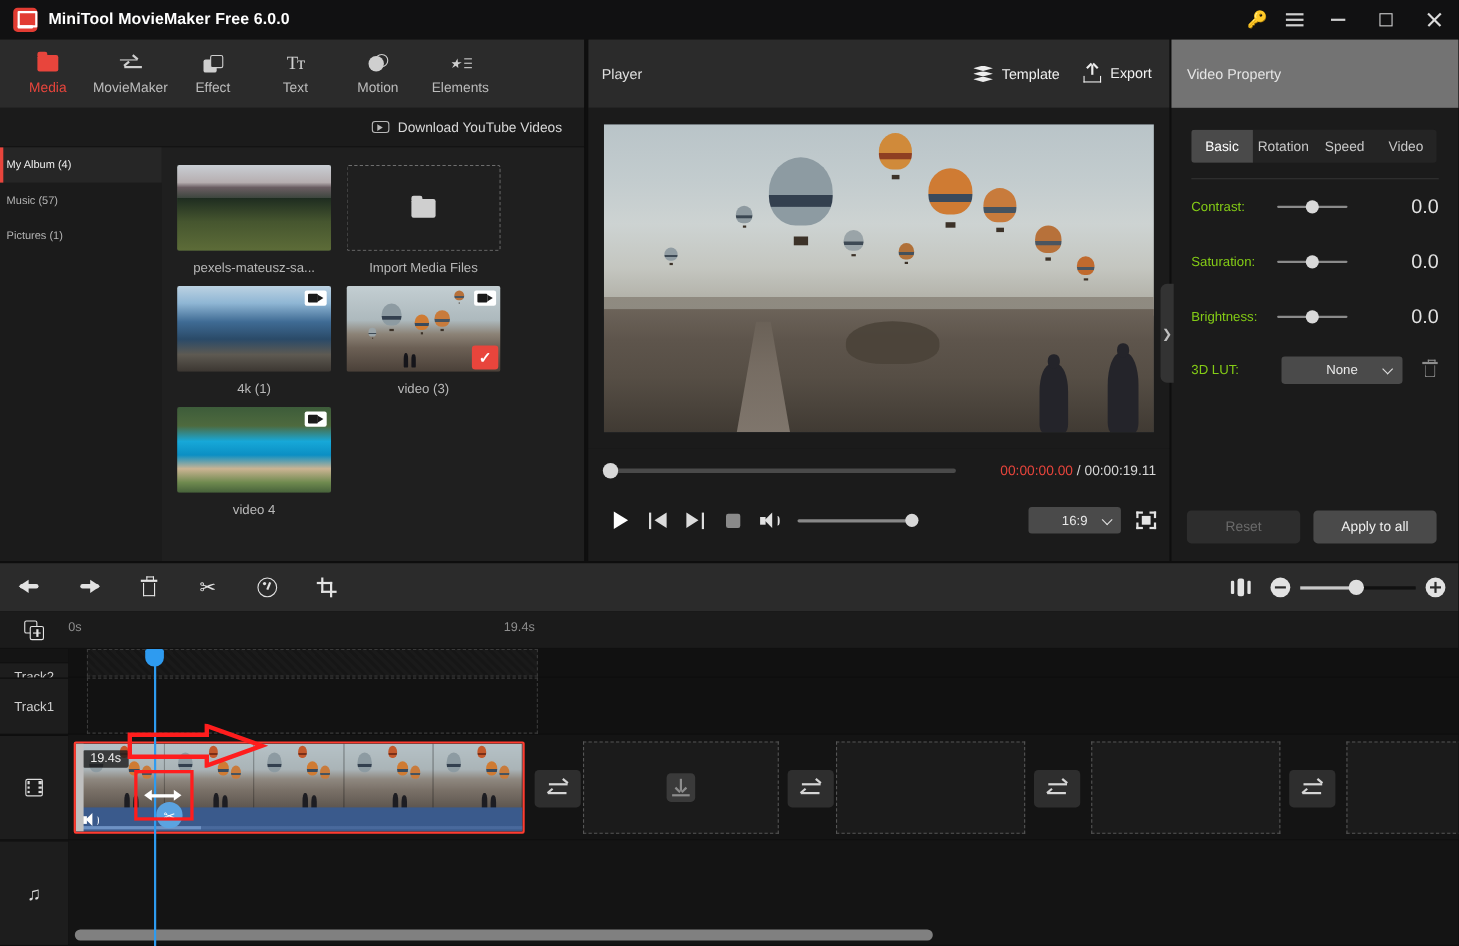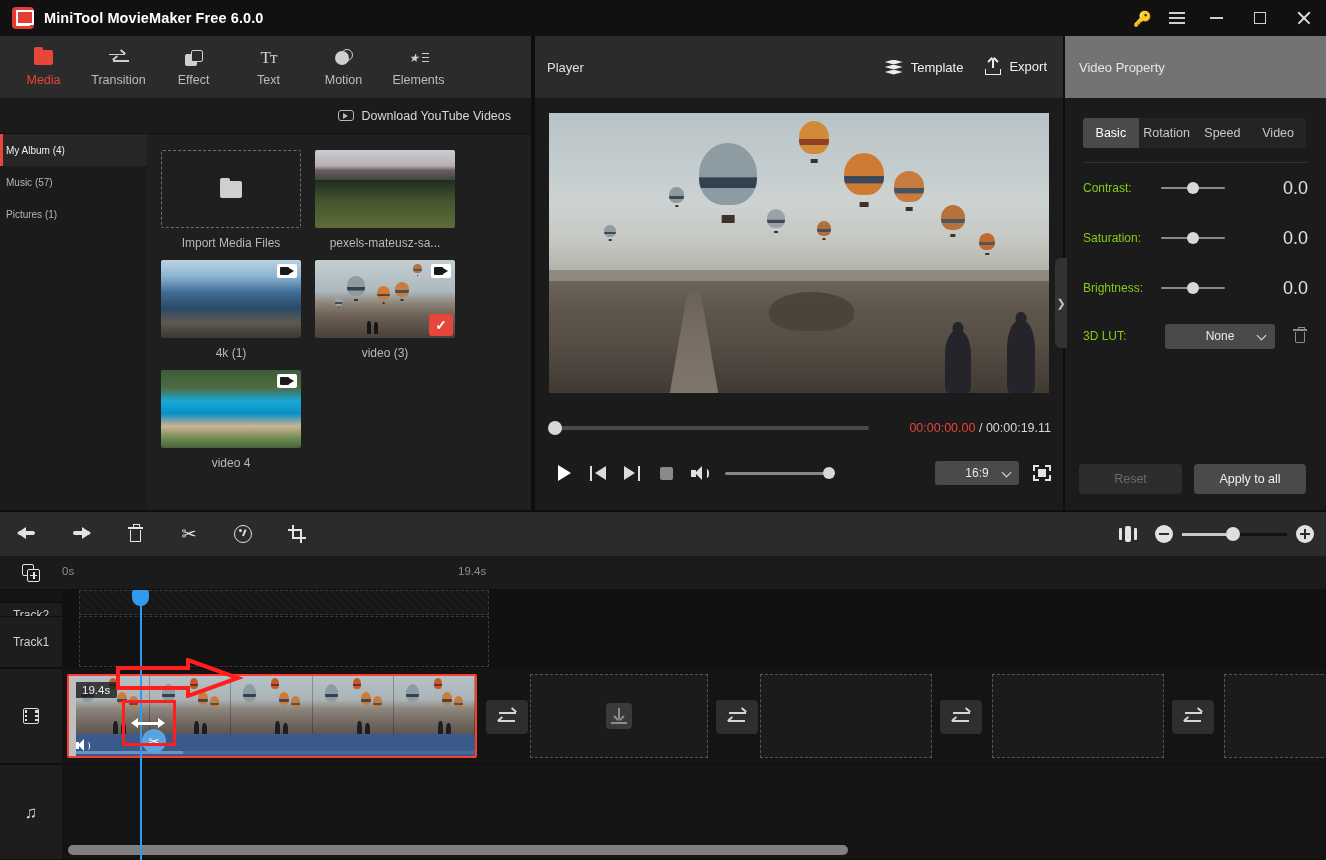--- a/index.html
+++ b/index.html
@@ -593,21 +593,21 @@
             </span>
           <span class="rlabel">Media</span>
         </div>
         <div class="ribbon-item">
           <span class="ric">
               <i class="trans-ic">
                 <i class="a"></i>
                 <i class="b"></i>
               </i>
             </span>
-          <span class="rlabel">Transition</span>
+          <span class="rlabel">MovieMaker</span>
         </div>
         <div class="ribbon-item">
           <span class="ric">
               <i class="effect-ic">
                 <i class="sq1"></i>
                 <i class="sq2"></i>
               </i>
             </span>
           <span class="rlabel">Effect</span>
         </div>
@@ -655,31 +655,31 @@
           <div class="cat-item">
             <span>Music (57)</span>
           </div>
           <div class="cat-item">
             <span>Pictures (1)</span>
           </div>
         </div>
 
         <div class="media-grid">
           <div class="media-cell">
+            <div class="thumb">
+                <div class="art-mountain"></div>
+              </div>
+            <div class="media-label">pexels-mateusz-sa...</div>
+          </div>
+
+          <div class="media-cell">
             <div class="thumb import">
               <span class="imp-folder"></span>
             </div>
             <div class="media-label">Import Media Files</div>
-          </div>
-
-          <div class="media-cell">
-            <div class="thumb">
-                <div class="art-mountain"></div>
-              </div>
-            <div class="media-label">pexels-mateusz-sa...</div>
           </div>
 
           <div class="media-cell">
             <div class="thumb">
               <div class="art-ocean"></div>
               <span class="vid-badge"></span>
             </div>
             <div class="media-label">4k (1)</div>
           </div>
 

